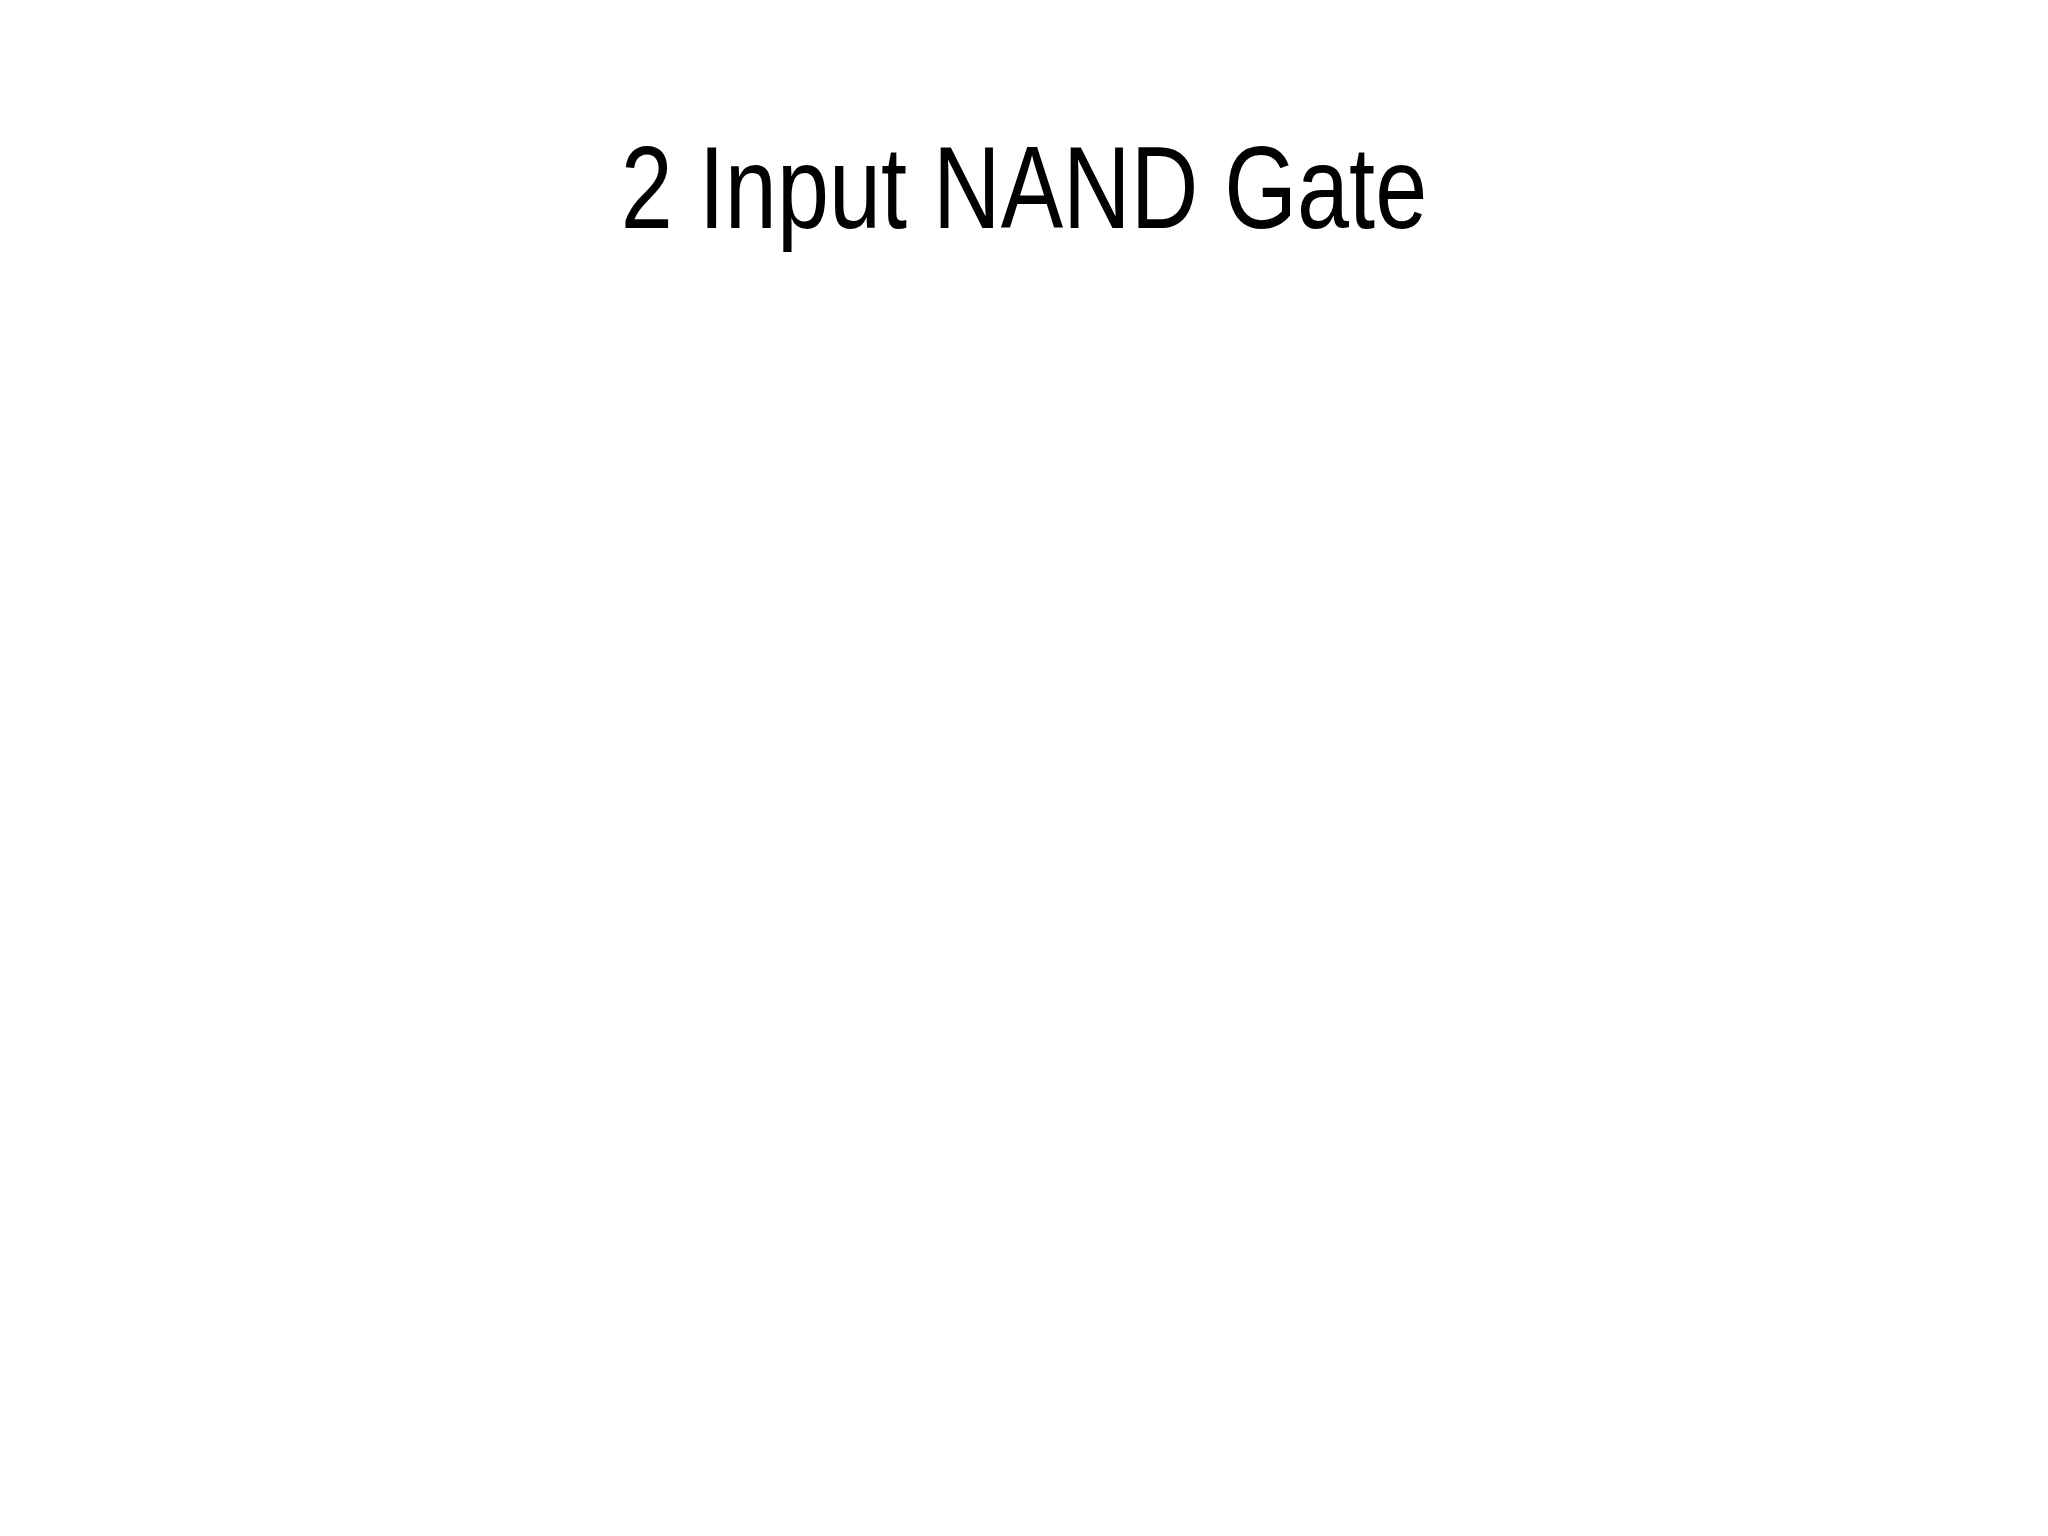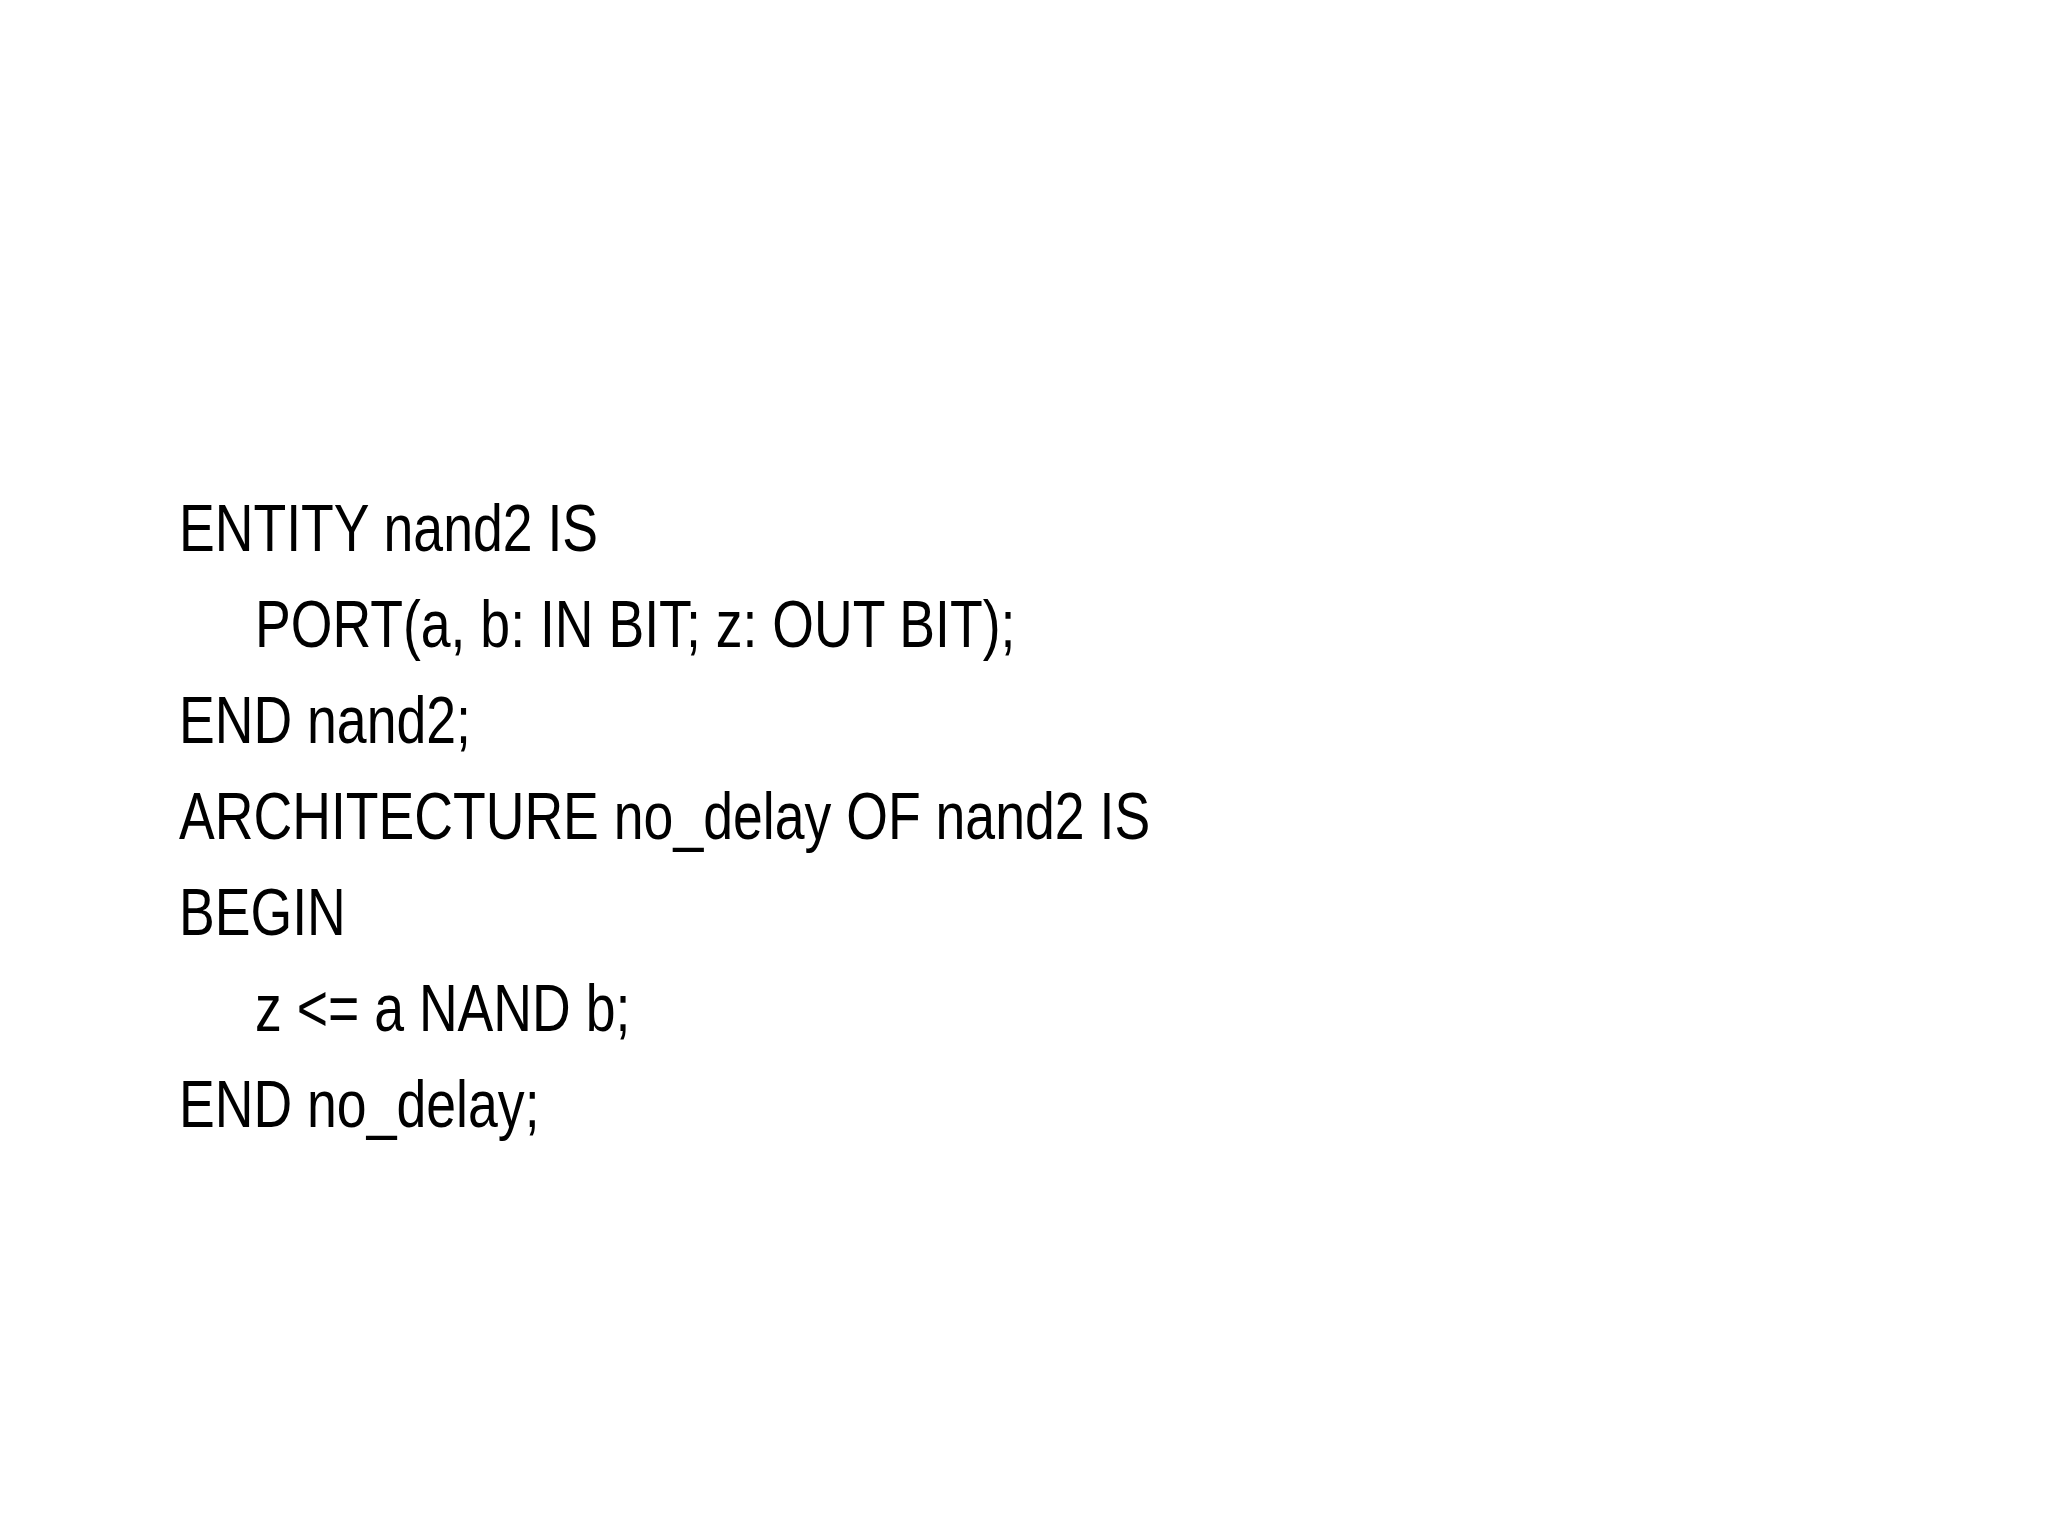--- a/index.html
+++ b/index.html
@@ -50,24 +50,16 @@
   }
   .code-line.indent {
     margin-left: 76px;
   }
 </style>
 </head>
 <body>
 
 <div class="slide">
 
+  <h1 class="slide-title"><span class="squeeze">2 Input NAND Gate</span></h1>
 
-  <div class="code-block">
-    <div class="code-line">ENTITY nand2 IS</div>
-    <div class="code-line indent">PORT(a, b: IN BIT; z: OUT BIT);</div>
-    <div class="code-line">END nand2;</div>
-    <div class="code-line">ARCHITECTURE no_delay OF nand2 IS</div>
-    <div class="code-line">BEGIN</div>
-    <div class="code-line indent">z &lt;= a NAND b;</div>
-    <div class="code-line">END no_delay;</div>
-  </div>
 
 </div>
 
 </body></html>

